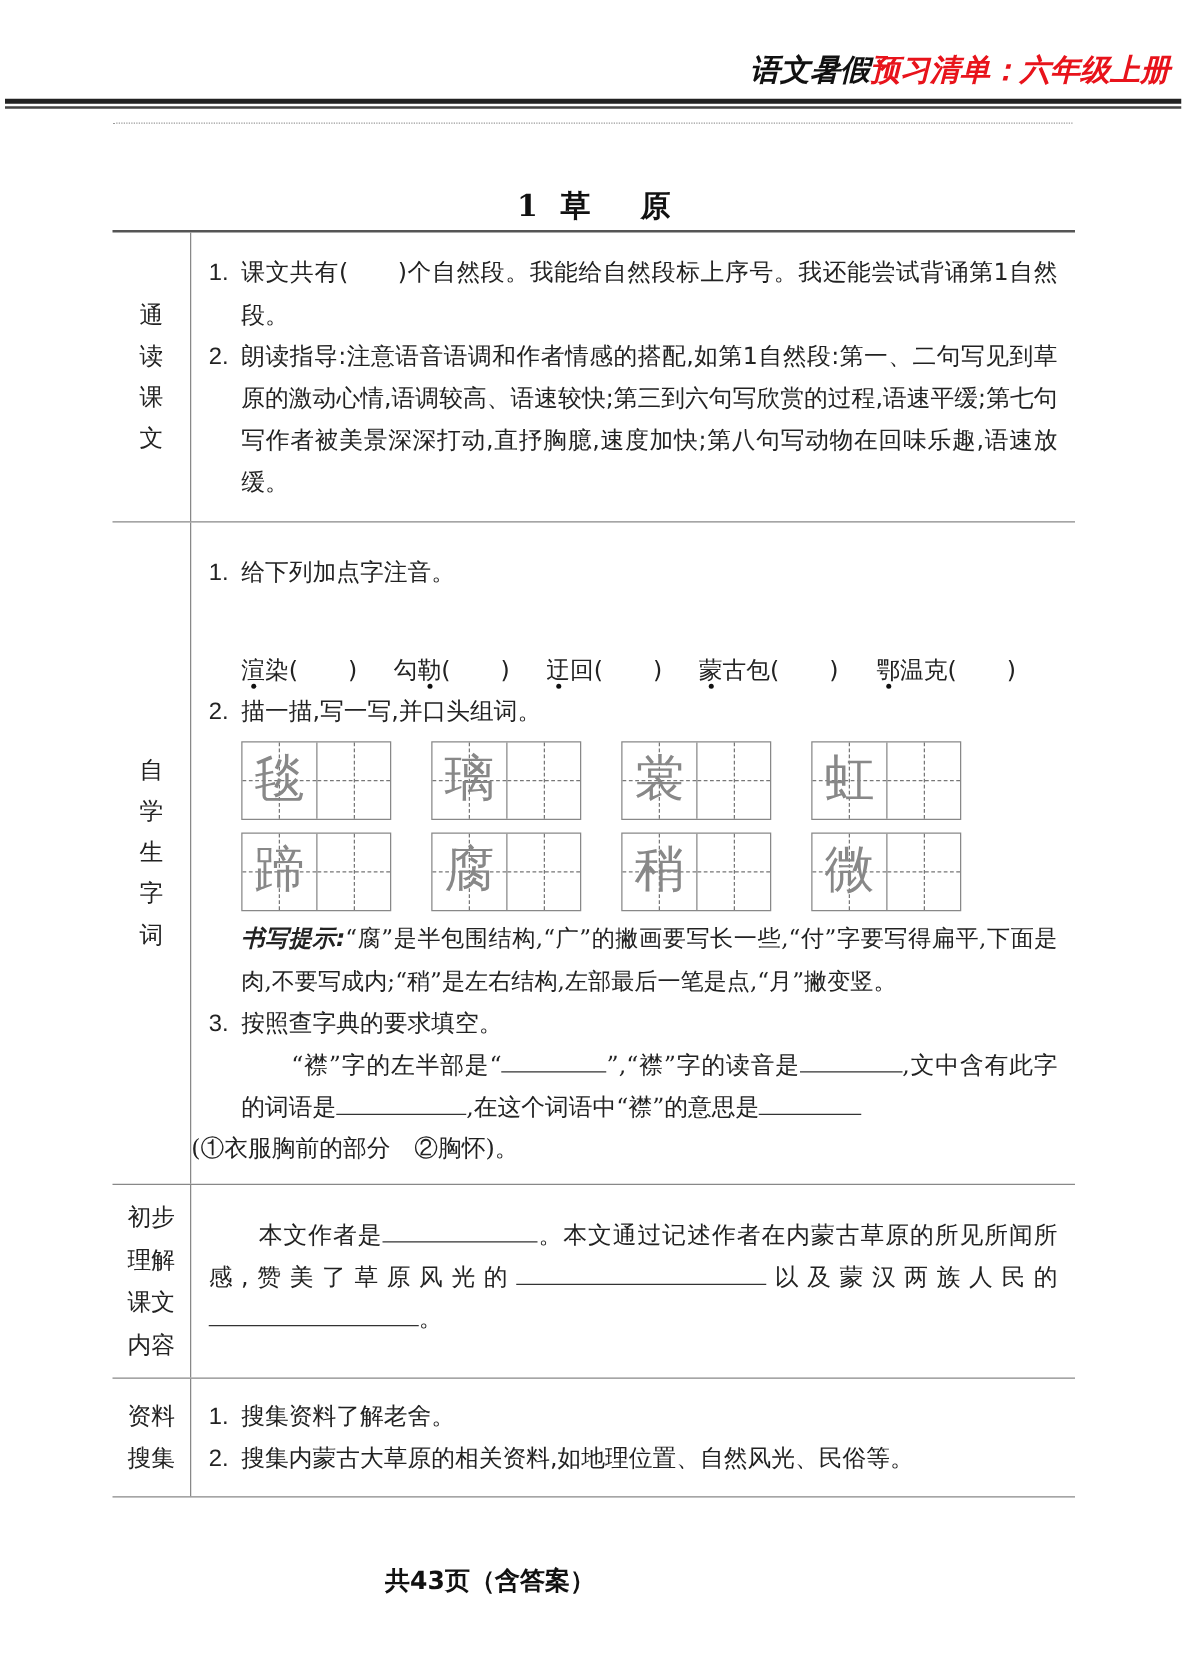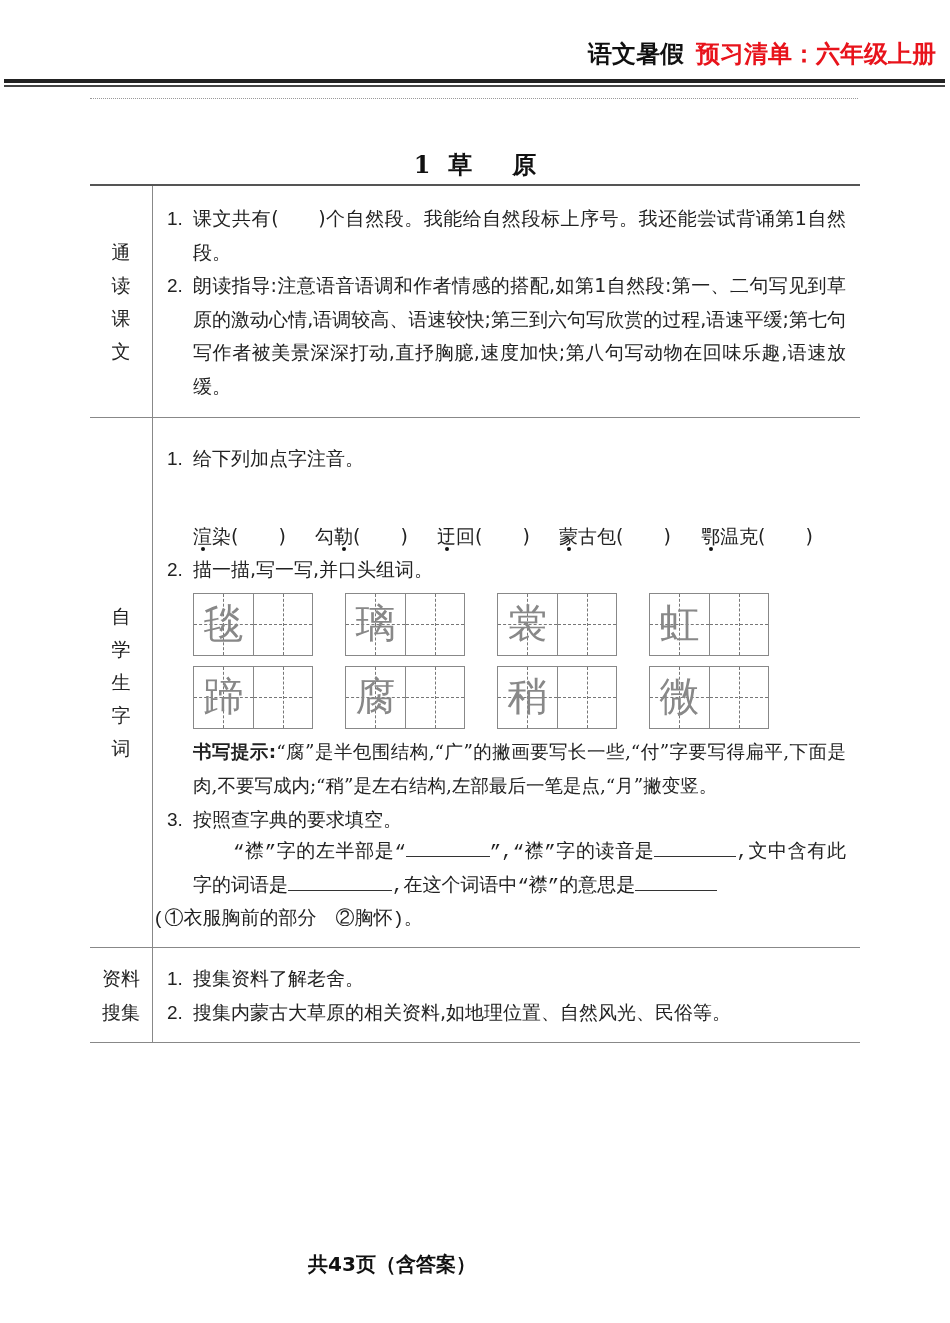--- a/index.html
+++ b/index.html
@@ -3,25 +3,25 @@
   <meta charset="utf-8">
   <style>
     html, body { margin: 0; padding: 0; }
     body {
       width: 950px; height: 1323px; background: #ffffff; position: relative;
       font-family: "DejaVu Sans", "Liberation Sans", sans-serif; color: #222;
       overflow: hidden;
     }
     .header {
       position: absolute; top: 38px; right: 14px; height: 36px;
-      display: flex; font-weight: bold; font-size: 24px;
-      font-family: "DejaVu Sans", sans-serif; letter-spacing: 0px;
+      display: flex; align-items: center; font-weight: bold; font-size: 24px;
+      font-family: "DejaVu Sans", sans-serif; letter-spacing: 0px; font-style: italic;
     }
     .header .black { color: #111; }
-    .header .red { color: #e8131b; margin-left: 12px; }
+    .header .red { color: #e8131b; }
     .header .hl { background: #fbe47a; padding: 0 4px; margin-left: 8px; color: #111; }
     .rule-thick { position: absolute; left: 4px; right: 5px; top: 79px; height: 4px; background: #222; }
     .rule-thin { position: absolute; left: 4px; right: 5px; top: 85px; height: 2px; background: #444; }
     .rule-dotted { position: absolute; left: 90px; right: 92px; top: 98px; border-top: 1px dotted #999; }
 
     .title {
       position: absolute; top: 130px; left: 0; width: 950px; text-align: center;
       font-family: "DejaVu Serif", "Liberation Serif", serif; font-weight: bold; font-size: 24px;
       color: #111; word-spacing: 0; margin-top: 19px;
     }
@@ -69,24 +69,24 @@
     .cell { width: 59px; height: 61px; position: relative; }
     .cell + .cell { border-left: 1.5px solid #888; }
     .cell::before { content: ""; position: absolute; left: 0; right: 0; top: 50%; border-top: 1.5px dashed #777; }
     .cell::after { content: ""; position: absolute; top: 0; bottom: 0; left: 50%; border-left: 1.5px dashed #777; }
     .cell .ch {
       position: absolute; left: 0; top: 0; width: 59px; height: 61px; display: flex; align-items: center; justify-content: center;
       font-size: 40px; color: #888; font-family: "DejaVu Serif", serif; z-index: 2;
     }
 
     .tips { padding-left: 26px; font-family: "DejaVu Serif", "Liberation Serif", serif; font-size: 18.5px; line-height: 34px; text-align: justify; margin-top: -4px; }
-    .tips b { font-family: "DejaVu Sans", sans-serif; font-weight: bold; }
+    .tips b { font-family: "DejaVu Sans", sans-serif; font-weight: bold; font-style: italic; }
     .fill { display: inline-block; border-bottom: 1px solid #333; height: 20px; vertical-align: baseline; }
     .serif { font-family: "DejaVu Serif", "Liberation Serif", serif; }
-    .para { text-indent: 40px; text-align: justify; font-family: Liberation Mono, monospace; }
+    .para { text-indent: 40px; text-align: justify; }
 
     .footer {
       position: absolute; top: 1251px; left: 0; width: 784px; text-align: center;
       font-size: 20px; font-weight: bold; color: #111;
     }
   </style>
 </head>
 <body>
 
 <div class="header">
@@ -209,20 +209,31 @@
       <div class="item">
         <span class="no">3.</span>
         <span class="tx">按照查字典的要求填空。</span>
       </div>
       <div class="indent serif para">
         <span>“襟”字的左半部是“</span><span class="fill" style="width:84px"></span><span>”,“襟”字的读音是</span><span class="fill" style="width:82px"></span><span>,文中含有此字的词语是</span><span class="fill" style="width:104px"></span><span>,在这个词语中“襟”的意思是</span><span class="fill" style="width:82px"></span><br><span style="display:inline-block;text-indent:0;margin-left:-40px">(①衣服胸前的部分　②胸怀)。</span>
       </div>
     </div>
   </div>
 
+  <div class="row row3">
+    <div class="label multi">
+      <span>初步</span>
+      <span>理解</span>
+      <span>课文</span>
+      <span>内容</span>
+    </div>
+    <div class="content para">
+      <span>本文作者是</span><span class="fill" style="width:124px"></span><span>。本文通过记述作者在内蒙古草原的所见所闻所感,赞美了草原风光的</span><span class="fill" style="width:200px"></span><span>以及蒙汉两族人民的</span><span class="fill" style="width:168px"></span><span>。</span>
+    </div>
+  </div>
 
   <div class="row row4">
     <div class="label multi">
       <span>资料</span>
       <span>搜集</span>
     </div>
     <div class="content">
       <div class="item">
         <span class="no">1.</span>
         <span class="tx">搜集资料了解老舍。</span>

